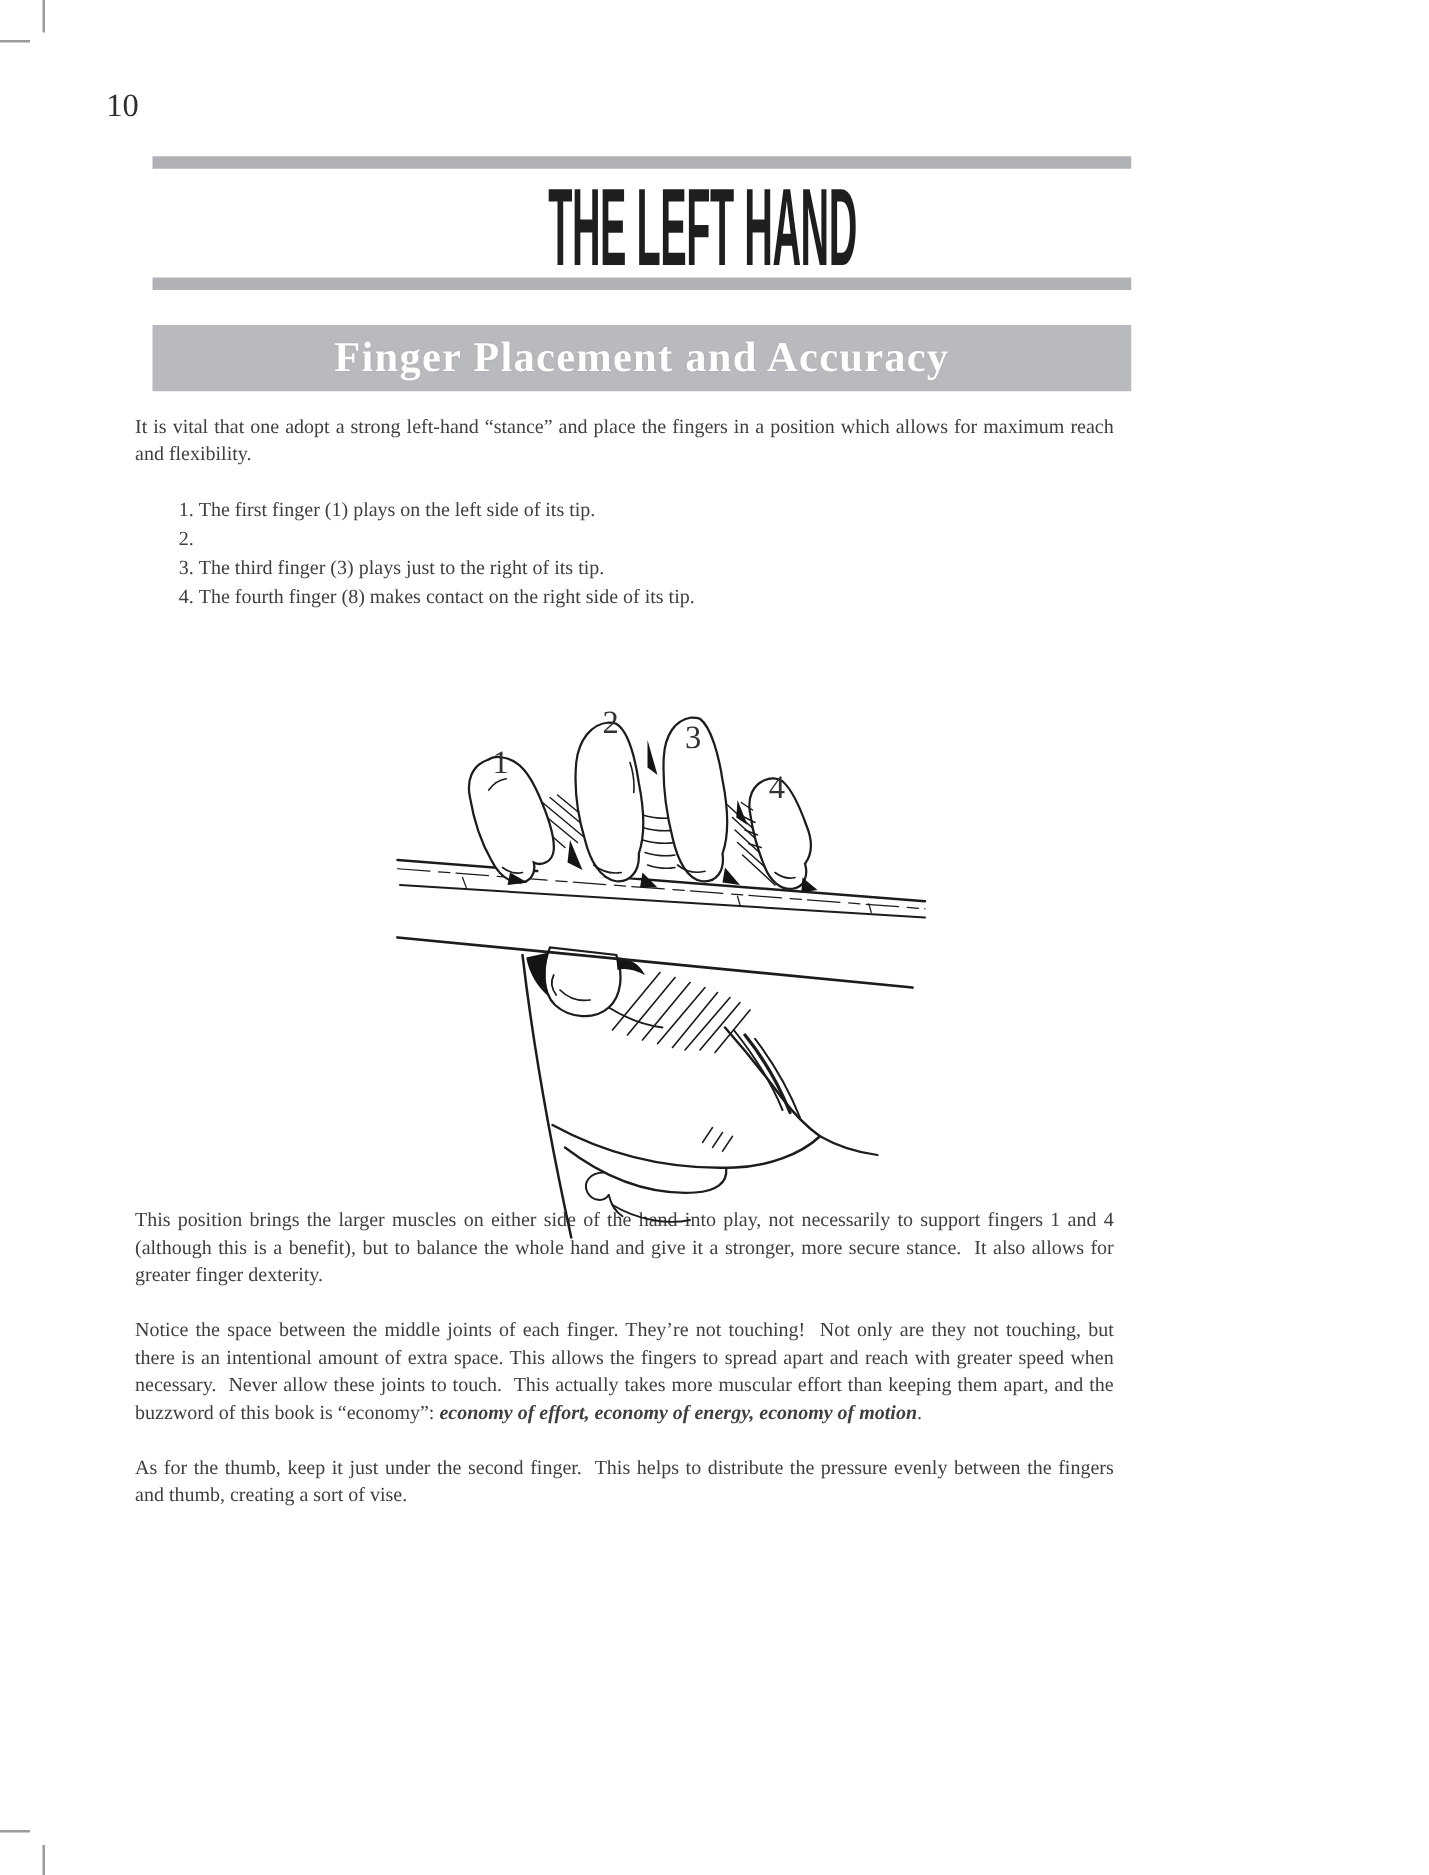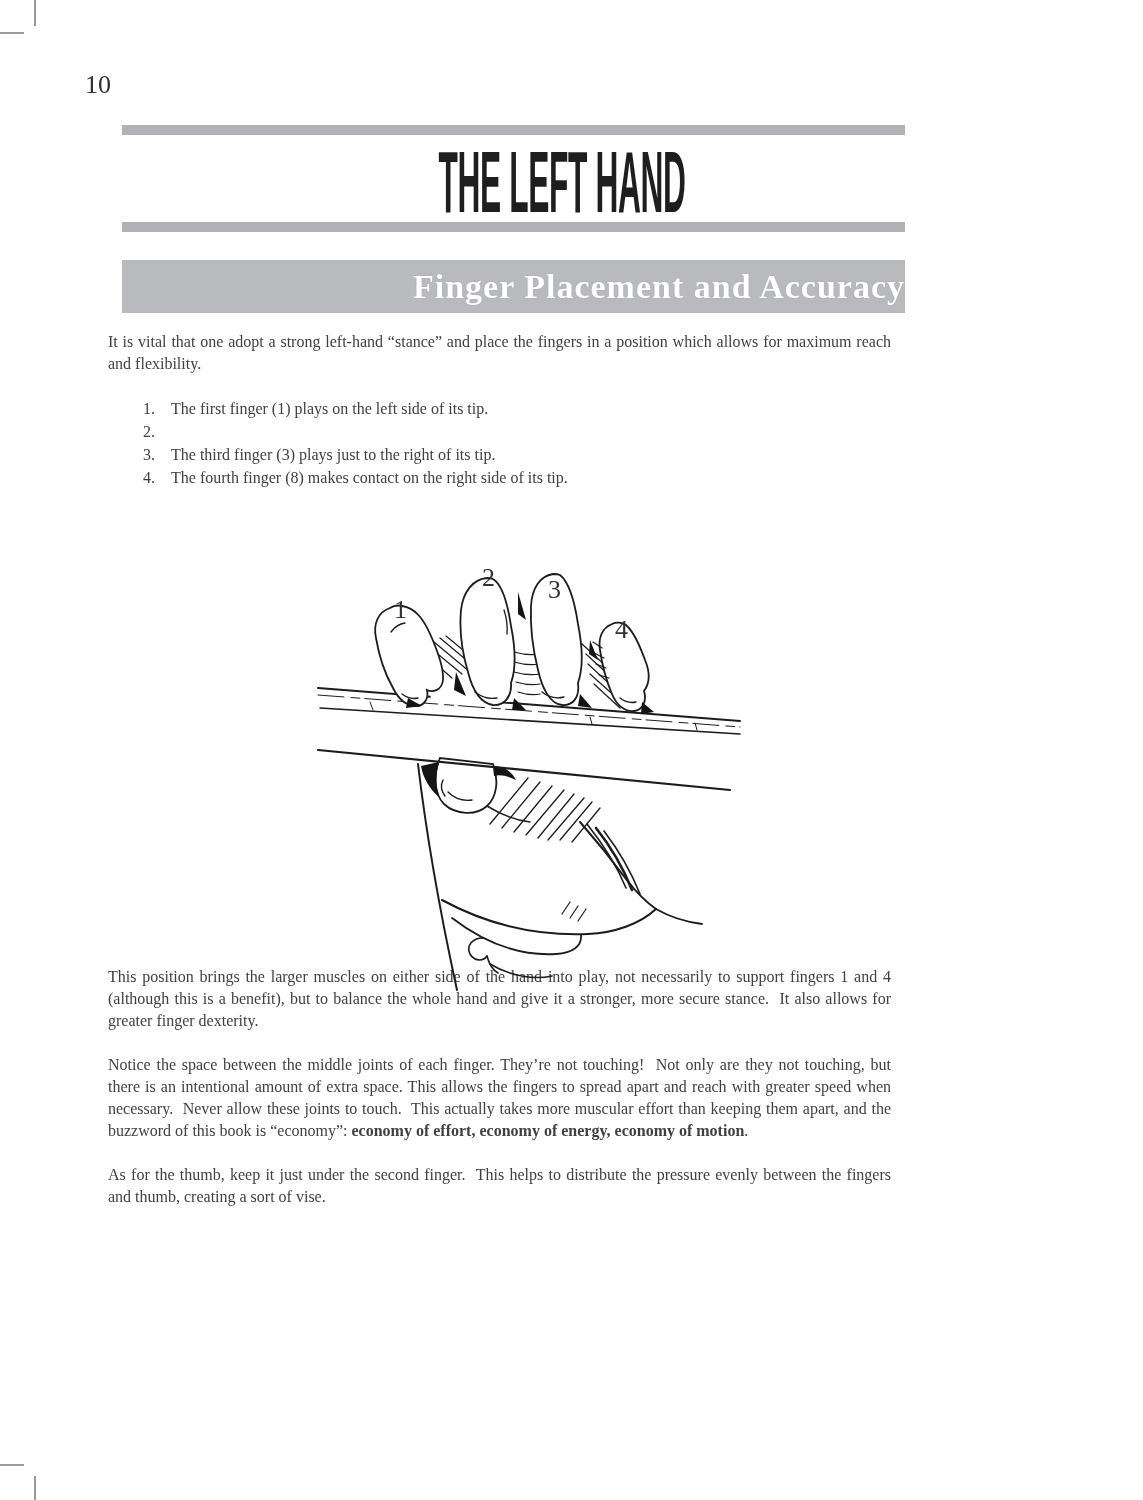--- a/index.html
+++ b/index.html
@@ -27,37 +27,37 @@
   
   .main-title-wrap{position:absolute;left:122px;top:138px;width:783px;text-align:right;}
   .main-title{
     display:inline-block;font-family:"Liberation Sans",sans-serif;font-weight:bold;
     font-size:88px;line-height:1;color:var(--title-text);
     transform:scaleX(0.36);transform-origin:50% 0;letter-spacing:-1px;white-space:nowrap;
   }
   
   .section-banner{
     position:absolute;left:122px;top:260px;width:783px;height:53px;
-    background:var(--banner-gray);text-align:right;
+    background:var(--banner-gray);text-align:center;
   }
   .section-banner span{
     font-size:34px;line-height:53px;font-weight:bold;letter-spacing:1px;
     color:var(--banner-text);text-shadow:0 0 1px rgba(90,90,95,.35);
   }
   
   .content{
     position:absolute;left:108px;top:331px;width:783px;
     font-size:16px;line-height:22px;text-align:justify;
   }
   .content p{margin:0 0 22px 0;white-space:pre-wrap;}
-  .em-bold{font-weight:bold;}
+  .em-bold{font-weight:bold;font-style:italic;}
   .finger-list{margin:20px 0 0 0;line-height:23px;}
   .finger-list .li{display:flex;}
   .finger-list .num{width:22px;margin-left:25px;text-align:right;flex:none;}
-  .finger-list .txt{margin-left:16px;}
+  .finger-list .txt{margin-left:4px;}
   .illu-spacer{height:477px;}
   
   .illustration{position:absolute;left:290px;top:552px;width:460px;height:470px;}
   .illustration text{font-family:"Liberation Serif",serif;font-size:26px;fill:#333333;}
   .ln{stroke:var(--line-art);fill:none;stroke-linecap:round;}
   .fill-w{fill:#ffffff;stroke:var(--line-art);stroke-width:1.8;}
   .dark{fill:#141414;stroke:none;}
   .hatch{stroke:var(--line-art);stroke-width:1.2;fill:none;stroke-linecap:round;}
 </style>
 </head>

